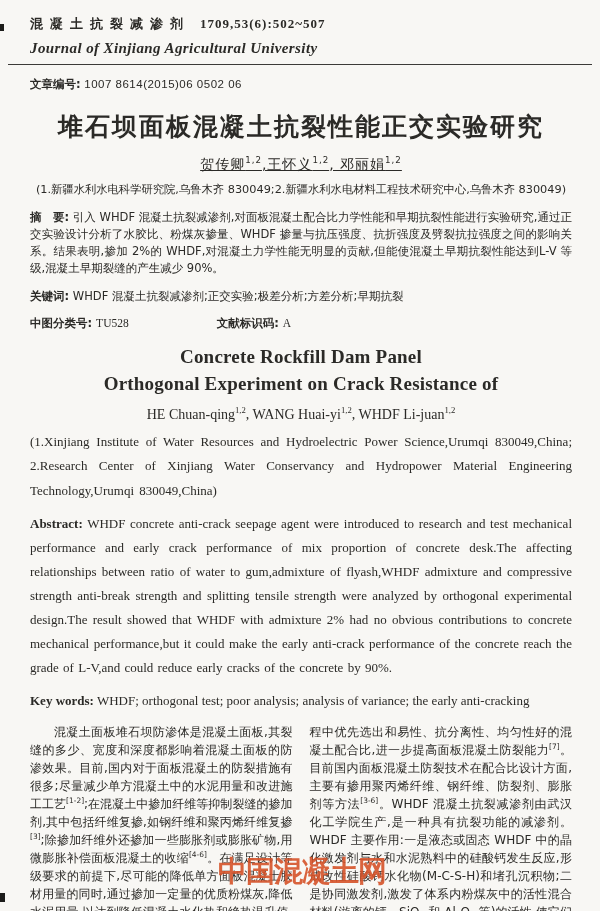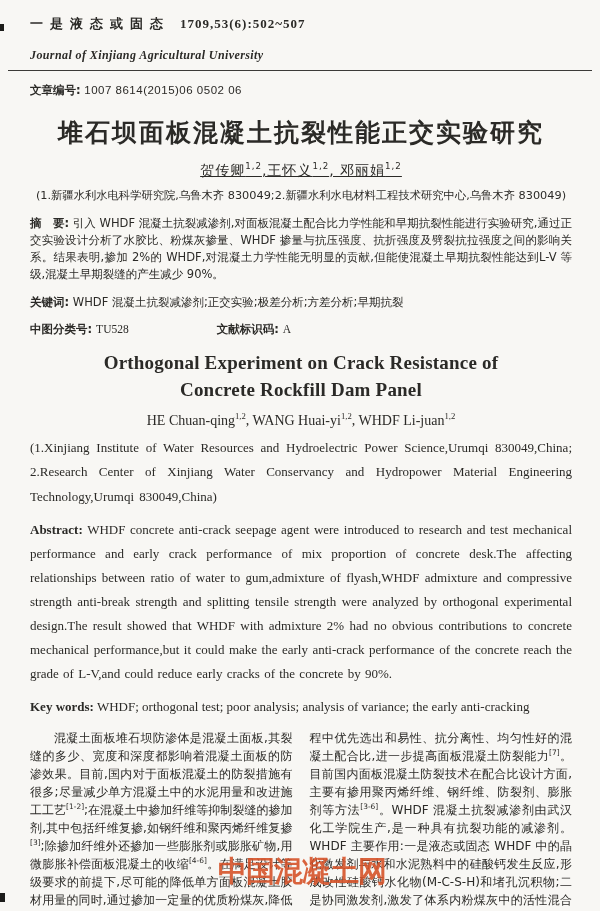--- a/index.html
+++ b/index.html
@@ -10,21 +10,21 @@
     font-family:"DejaVu Sans",sans-serif;
     position:relative;
     overflow:hidden;
   }
   .page{padding:15px 28px 0 30px;}
 
   
   .jline{display:flex;align-items:baseline;font-size:13px;font-weight:bold;}
   .jcn{letter-spacing:7px;white-space:nowrap;}
   .jissue{font-family:"Liberation Serif",serif;letter-spacing:1px;margin-left:10px;white-space:nowrap;}
-  .jen{font-family:"Liberation Serif",serif;font-style:italic;font-weight:bold;font-size:12px;margin-top:15px;letter-spacing:0.4px;}
+  .jen{font-family:"Liberation Serif",serif;font-style:italic;font-weight:bold;font-size:15px;margin-top:7px;letter-spacing:0.4px;}
   .toprule{border:0;border-top:1.6px solid #3c3b38;margin:7px -20px 0 -22px;}
 
   .artno{margin-top:12px;font-size:11.5px;}
   .artno .lbl{font-weight:bold;margin-top:10px;}
   .artno .val{font-family:Liberation Sans, sans-serif;letter-spacing:0.5px;}
 
   
   .title-cn{margin-top:18px;text-align:center;font-size:25px;font-weight:bold;letter-spacing:2px;}
   .authors-cn{margin-top:12px;text-align:center;font-size:14px;letter-spacing:1px;text-decoration:underline;}
   .affil-cn{margin-top:8px;text-align:center;font-size:11.3px;}
@@ -64,21 +64,21 @@
   .speck{position:absolute;background:#1c1c1a;}
   .speck.s1{left:0;top:24px;width:4px;height:7px;}
   .speck.s2{left:0;top:893px;width:5px;height:9px;}
 </style>
 </head>
 <body>
 
 <div class="page">
 
   <div class="jline">
-    <span class="jcn">一是液态或固态</span>
+    <span class="jcn">混凝土抗裂减渗剂</span>
     <span class="jissue">1709,53(6):502~507</span>
   </div>
   <div class="jen">Journal of Xinjiang Agricultural University</div>
   <hr class="toprule">
 
   <div class="artno">
     <span class="lbl">文章编号:</span>
     <span class="val">1007 8614(2015)06 0502 06</span>
   </div>
 
@@ -87,22 +87,22 @@
   <div class="affil-cn">(1.新疆水利水电科学研究院,乌鲁木齐 830049;2.新疆水利水电材料工程技术研究中心,乌鲁木齐 830049)</div>
 
   <p class="abs-cn"><span class="lbl">摘　要:</span> <span>引入 WHDF 混凝土抗裂减渗剂,对面板混凝土配合比力学性能和早期抗裂性能进行实验研究,通过正交实验设计分析了水胶比、粉煤灰掺量、WHDF 掺量与抗压强度、抗折强度及劈裂抗拉强度之间的影响关系。结果表明,掺加 2%的 WHDF,对混凝土力学性能无明显的贡献,但能使混凝土早期抗裂性能达到L-V 等级,混凝土早期裂缝的产生减少 90%。</span></p>
   <p class="kw-cn"><span class="lbl">关键词:</span> <span>WHDF 混凝土抗裂减渗剂;正交实验;极差分析;方差分析;早期抗裂</span></p>
   <div class="clc">
     <span><span class="lbl">中图分类号:</span><span class="val">TU528</span></span>
     <span class="code-group"><span class="lbl">文献标识码:</span><span class="val">A</span></span>
   </div>
 
   <div class="title-en">
+    <div>Concrete Rockfill Dam Panel</div>
     <div>Orthogonal Experiment on Crack Resistance of</div>
-    <div>Concrete Rockfill Dam Panel</div>
   </div>
   <div class="authors-en"><span>HE Chuan-qing</span><sup>1,2</sup><span>, WANG Huai-yi</span><sup>1,2</sup><span>, WHDF Li-juan</span><sup>1,2</sup></div>
   <div class="affil-en">(1.Xinjiang Institute of Water Resources and Hydroelectric Power Science,Urumqi 830049,China; 2.Research Center of Xinjiang Water Conservancy and Hydropower Material Engineering Technology,Urumqi 830049,China)</div>
 
   <p class="abs-en"><span class="lbl">Abstract:</span> <span>WHDF concrete anti-crack seepage agent were introduced to research and test mechanical performance and early crack performance of mix proportion of concrete desk.The affecting relationships between ratio of water to gum,admixture of flyash,WHDF admixture and compressive strength anti-break strength and splitting tensile strength were analyzed by orthogonal experimental design.The result showed that WHDF with admixture 2% had no obvious contributions to concrete mechanical performance,but it could make the early anti-crack performance of the concrete reach the grade of L-V,and could reduce early cracks of the concrete by 90%.</span></p>
   <p class="kw-en"><span class="lbl">Key words:</span> <span>WHDF; orthogonal test; poor analysis; analysis of variance; the early anti-cracking</span></p>
 
   <div class="columns">
     <div class="col">
       <p class="indent"><span>混凝土面板堆石坝防渗体是混凝土面板,其裂缝的多少、宽度和深度都影响着混凝土面板的防渗效果。目前,国内对于面板混凝土的防裂措施有很多;尽量减少单方混凝土中的水泥用量和改进施工工艺</span><sup>[1-2]</sup><span>;在混凝土中掺加纤维等抑制裂缝的掺加剂,其中包括纤维复掺,如钢纤维和聚丙烯纤维复掺</span><sup>[3]</sup><span>;除掺加纤维外还掺加一些膨胀剂或膨胀矿物,用微膨胀补偿面板混凝土的收缩</span><sup>[4-6]</sup><span>。在满足设计等级要求的前提下,尽可能的降低单方面板混凝土胶材用量的同时,通过掺加一定量的优质粉煤灰,降低水泥用量,以达到降低混凝土水化热和绝热温升值,减少混凝土产生裂缝的可能性;其次,在实验过</span></p>

